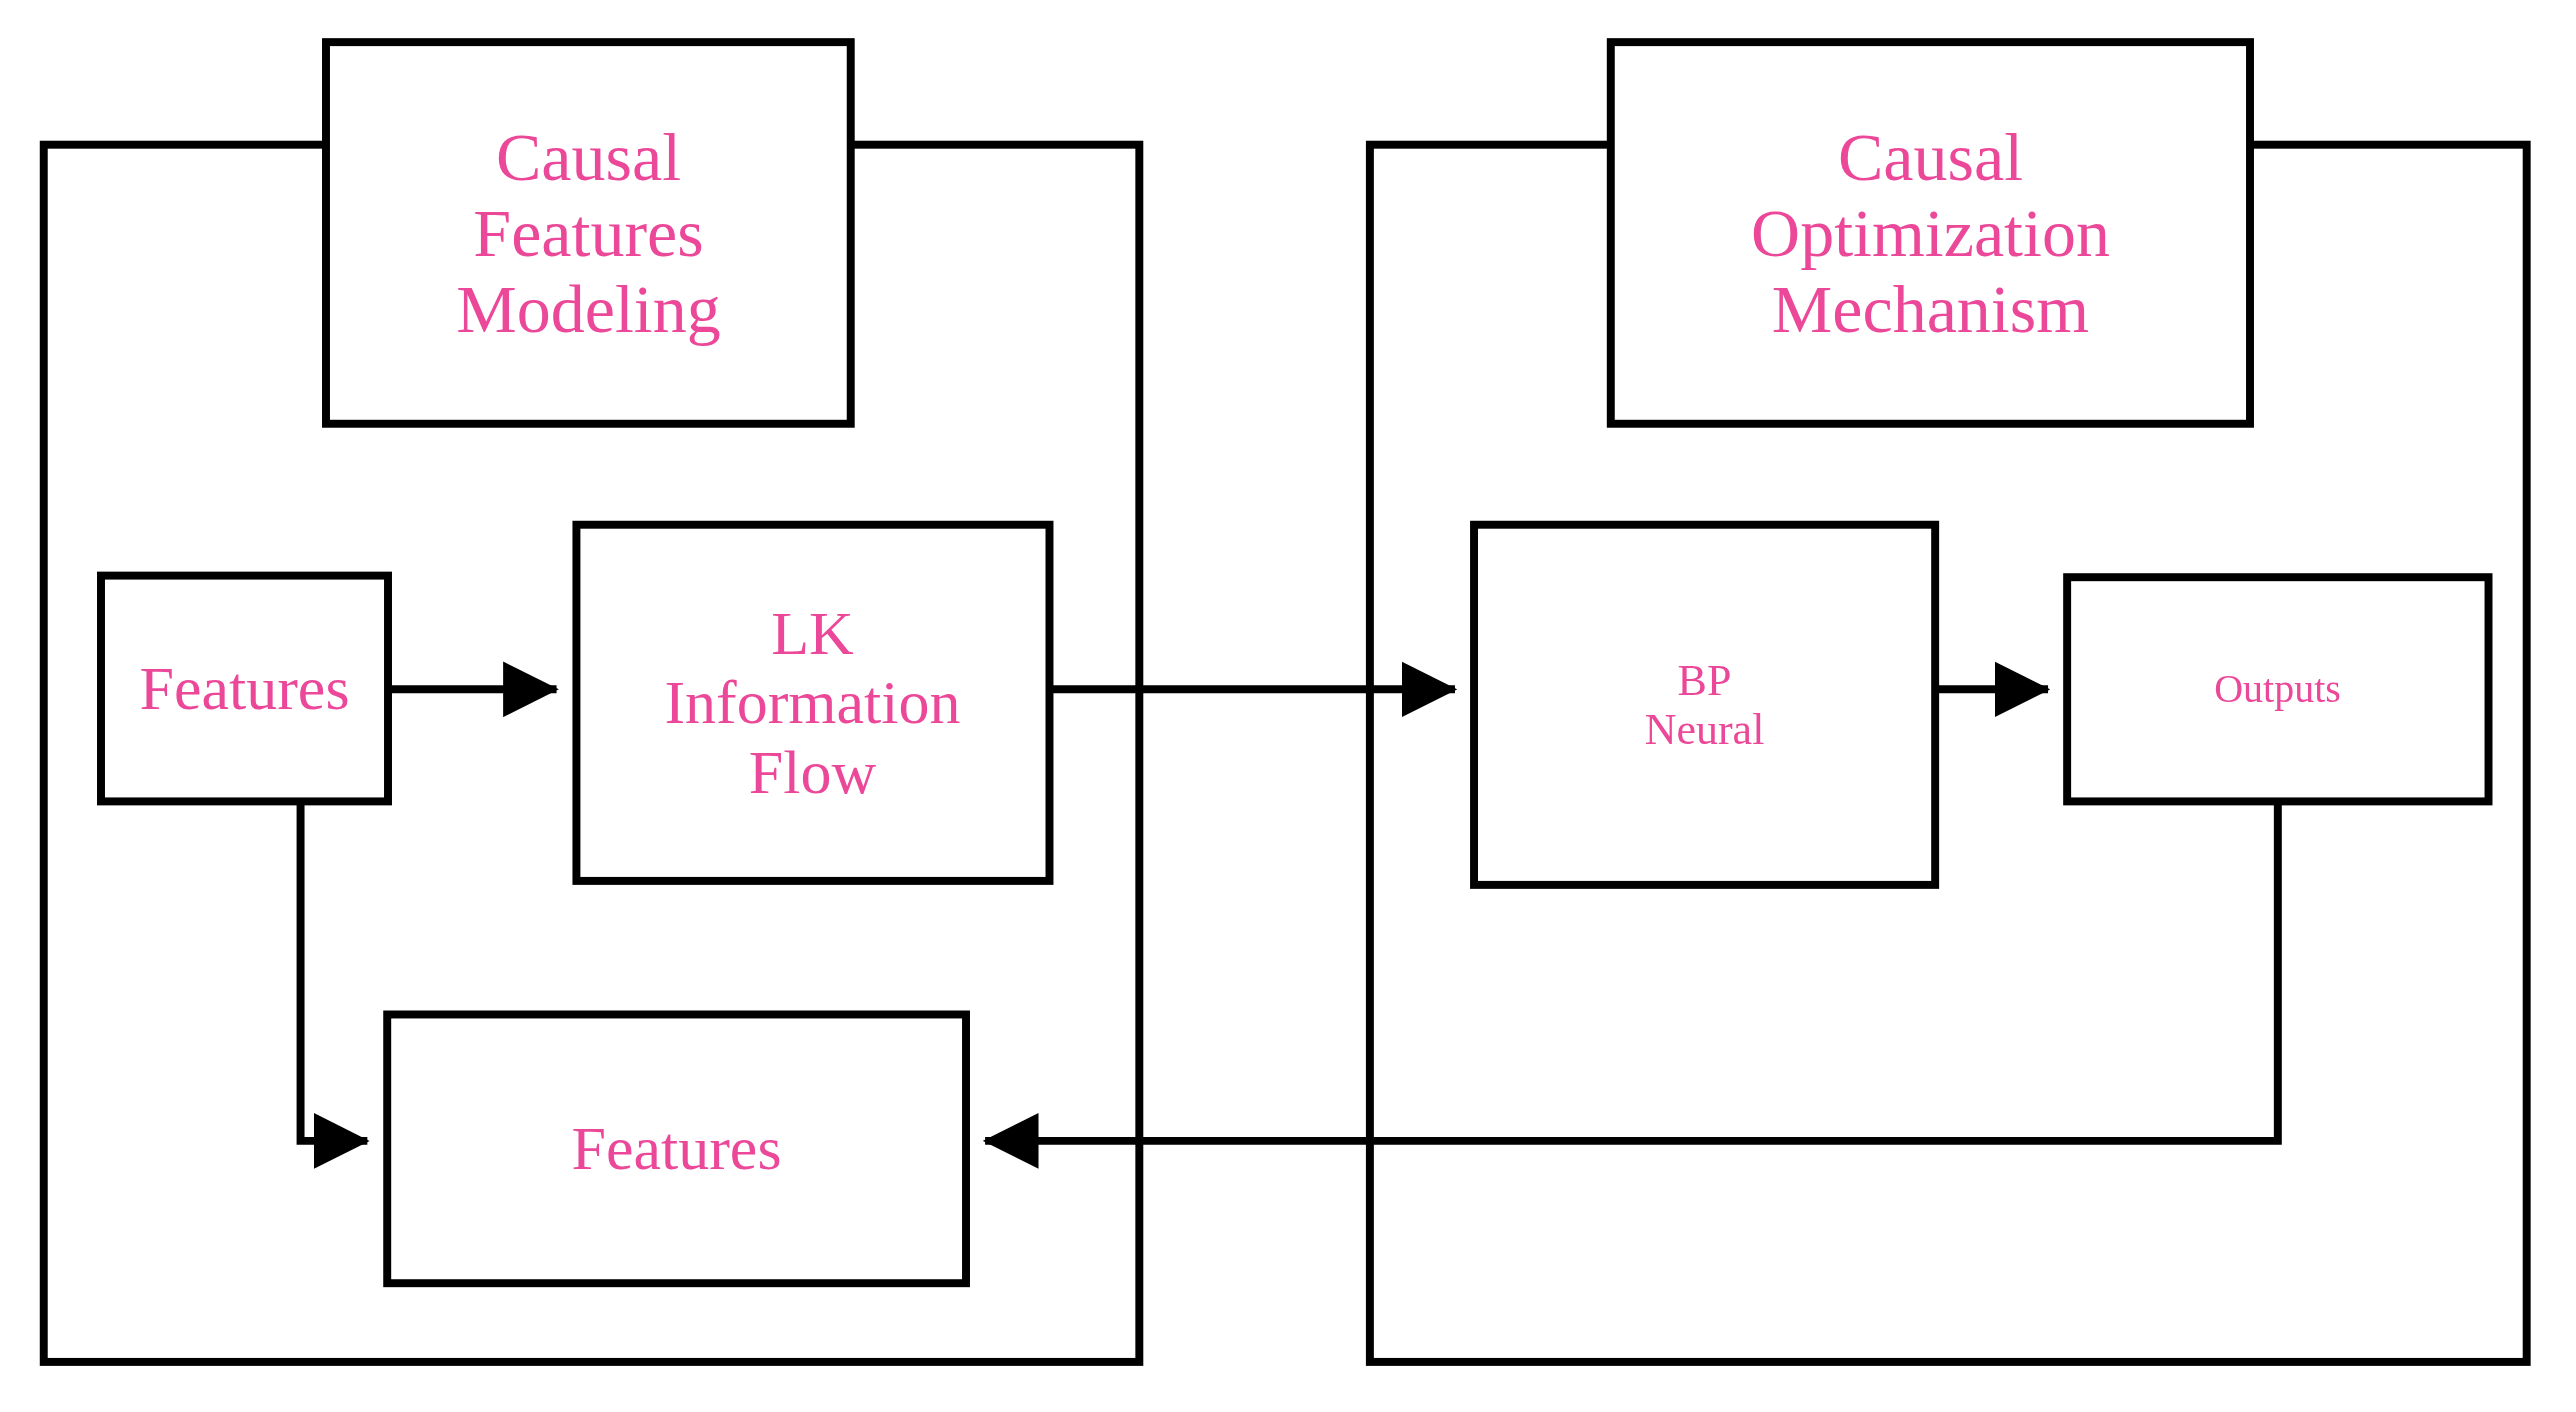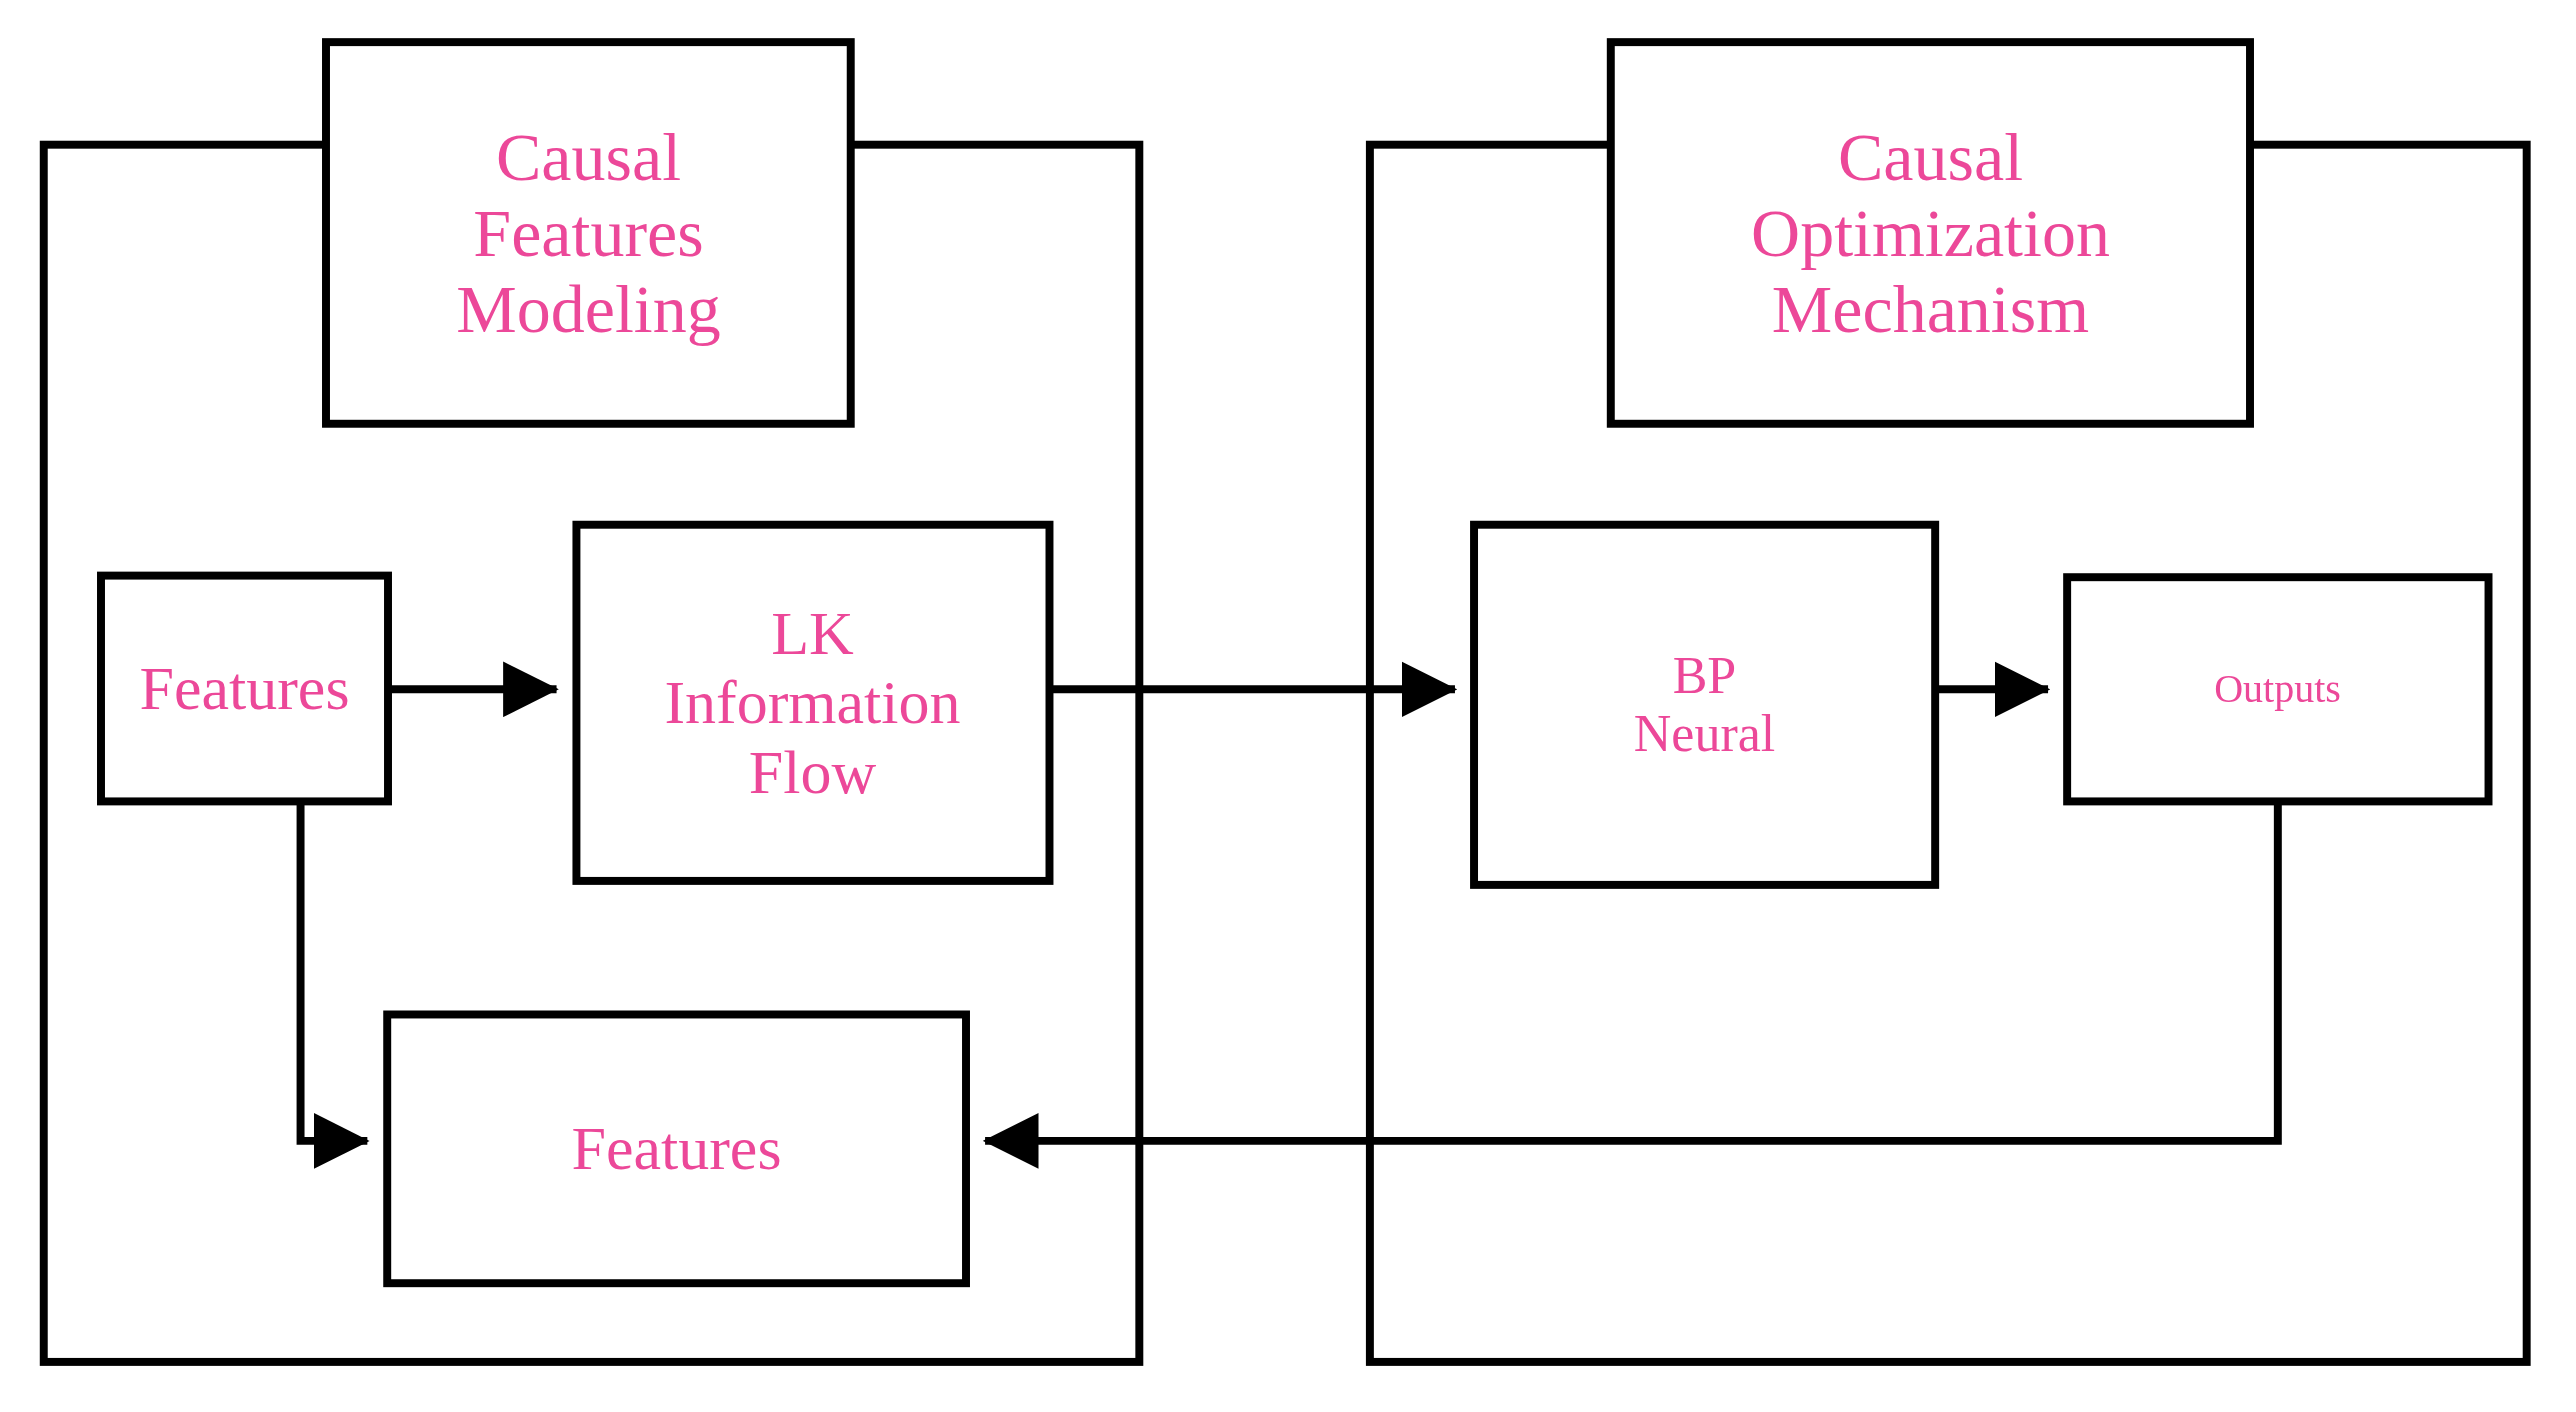--- a/index.html
+++ b/index.html
@@ -127,21 +127,21 @@
   <div class="node-label" style="left:576px; top:525px; width:473px; height:356px; font-size:62px;">
     <span>LK</span>
     <span>Information</span>
     <span>Flow</span>
   </div>
 
   <div class="node-label" style="left:387px; top:1014px; width:579px; height:269px; font-size:62px;">
     <span>Features</span>
   </div>
 
-  <div class="node-label" style="left:1474px; top:525px; width:461px; height:360px; font-size:52px;">
+  <div class="node-label" style="left:1474px; top:525px; width:461px; height:360px; font-size:44px;">
     <span>BP</span>
     <span>Neural</span>
   </div>
 
   <div class="node-label" style="left:2067px; top:577px; width:421px; height:224px; font-size:40px;">
     <span>Outputs</span>
   </div>
 
 </div>
 

